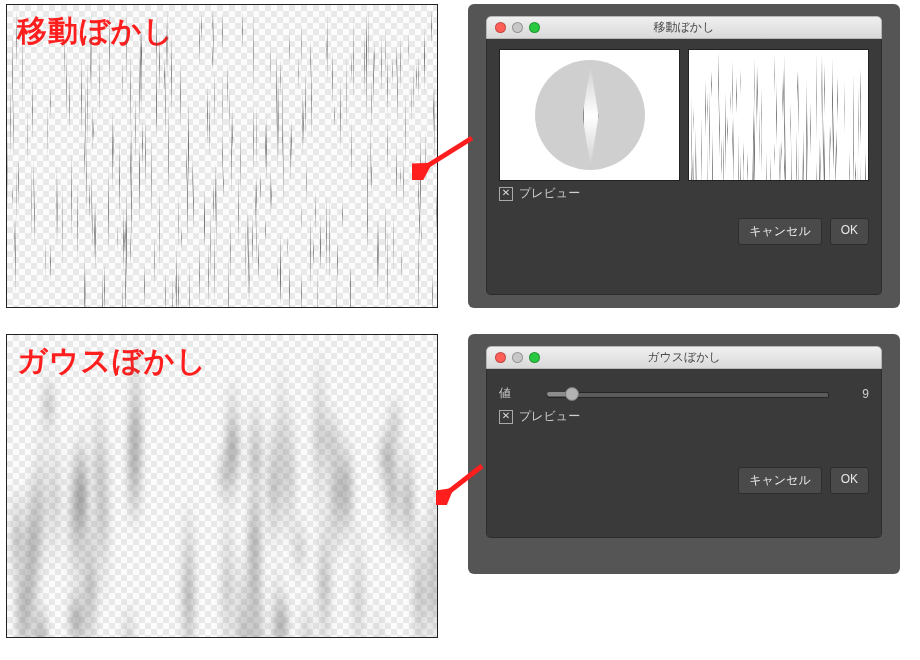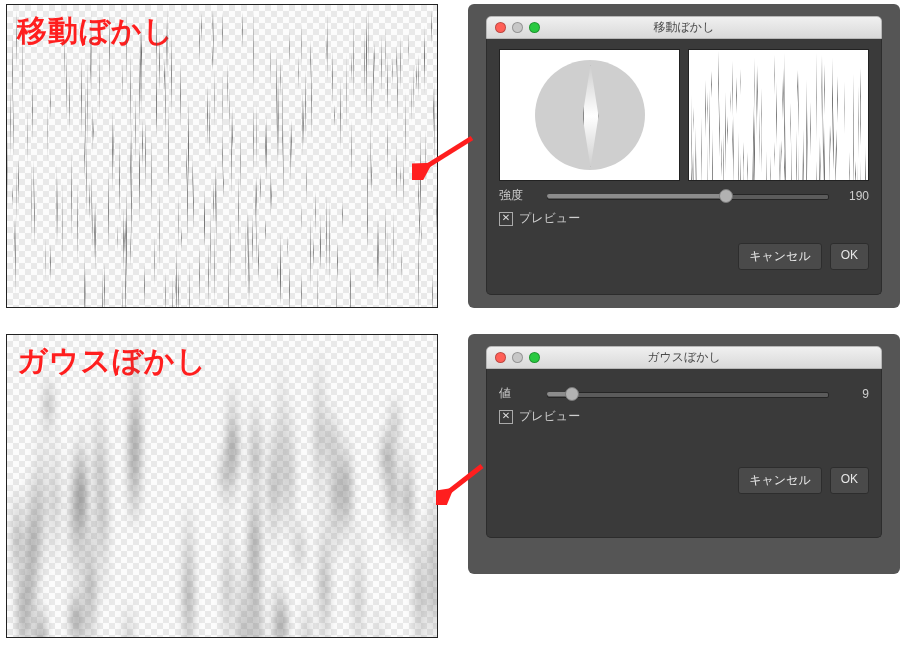--- a/index.html
+++ b/index.html
@@ -503,29 +503,20 @@
               <span class="pstreak" style="left:4.173231590539217px;top:57.3707388646435px;height:25.28452891856432px;opacity:0.39105329856975;"></span>
               <span class="pstreak" style="left:176.11675628460944px;top:103.8267571607139px;height:47.06522401422262px;opacity:0.528883738850709;"></span>
               <span class="pstreak" style="left:62.88416153751314px;top:100.88857281929813px;height:71.48170601576567px;opacity:0.5494620695128105;"></span>
               <span class="pstreak" style="left:18.39178366586566px;top:42.21811981941573px;height:32.65802789479494px;opacity:0.44960571852279824;"></span>
               <span class="pstreak" style="left:130.96317355521023px;top:93.17812334164046px;height:45.55569019168615px;opacity:0.4554451747215353;"></span>
               <span class="pstreak" style="left:169.413312189281px;top:35.915784208802506px;height:72.8752887621522px;opacity:0.43274113404331727;"></span>
               <span class="pstreak" style="left:64.4736463110894px;top:92.97120561799966px;height:64.8897461220622px;opacity:0.5405280274688266;"></span>
               <span class="pstreak" style="left:134.38229838386178px;top:67.78013972262852px;height:66.96872550994158px;opacity:0.6856275708298198;"></span>
             </div>
         </div>
-        <div class="row">
-          <div class="label">強度</div>
-          <div class="slider" id="slider1">
-            <div class="track"></div>
-            <div class="track-fill" id="fill1" style="width: 63.3333%;"></div>
-            <div class="thumb" id="thumb1" style="left: 63.3333%;"></div>
-          </div>
-          <div class="value">190</div>
-        </div>
         <div class="chkrow">
           <div class="chkbox" id="chk1">✕</div>
           <div>プレビュー</div>
         </div>
         <div class="btnrow">
           <div class="btn">キャンセル</div>
           <div class="btn">OK</div>
         </div>
       </div>
     </div>

